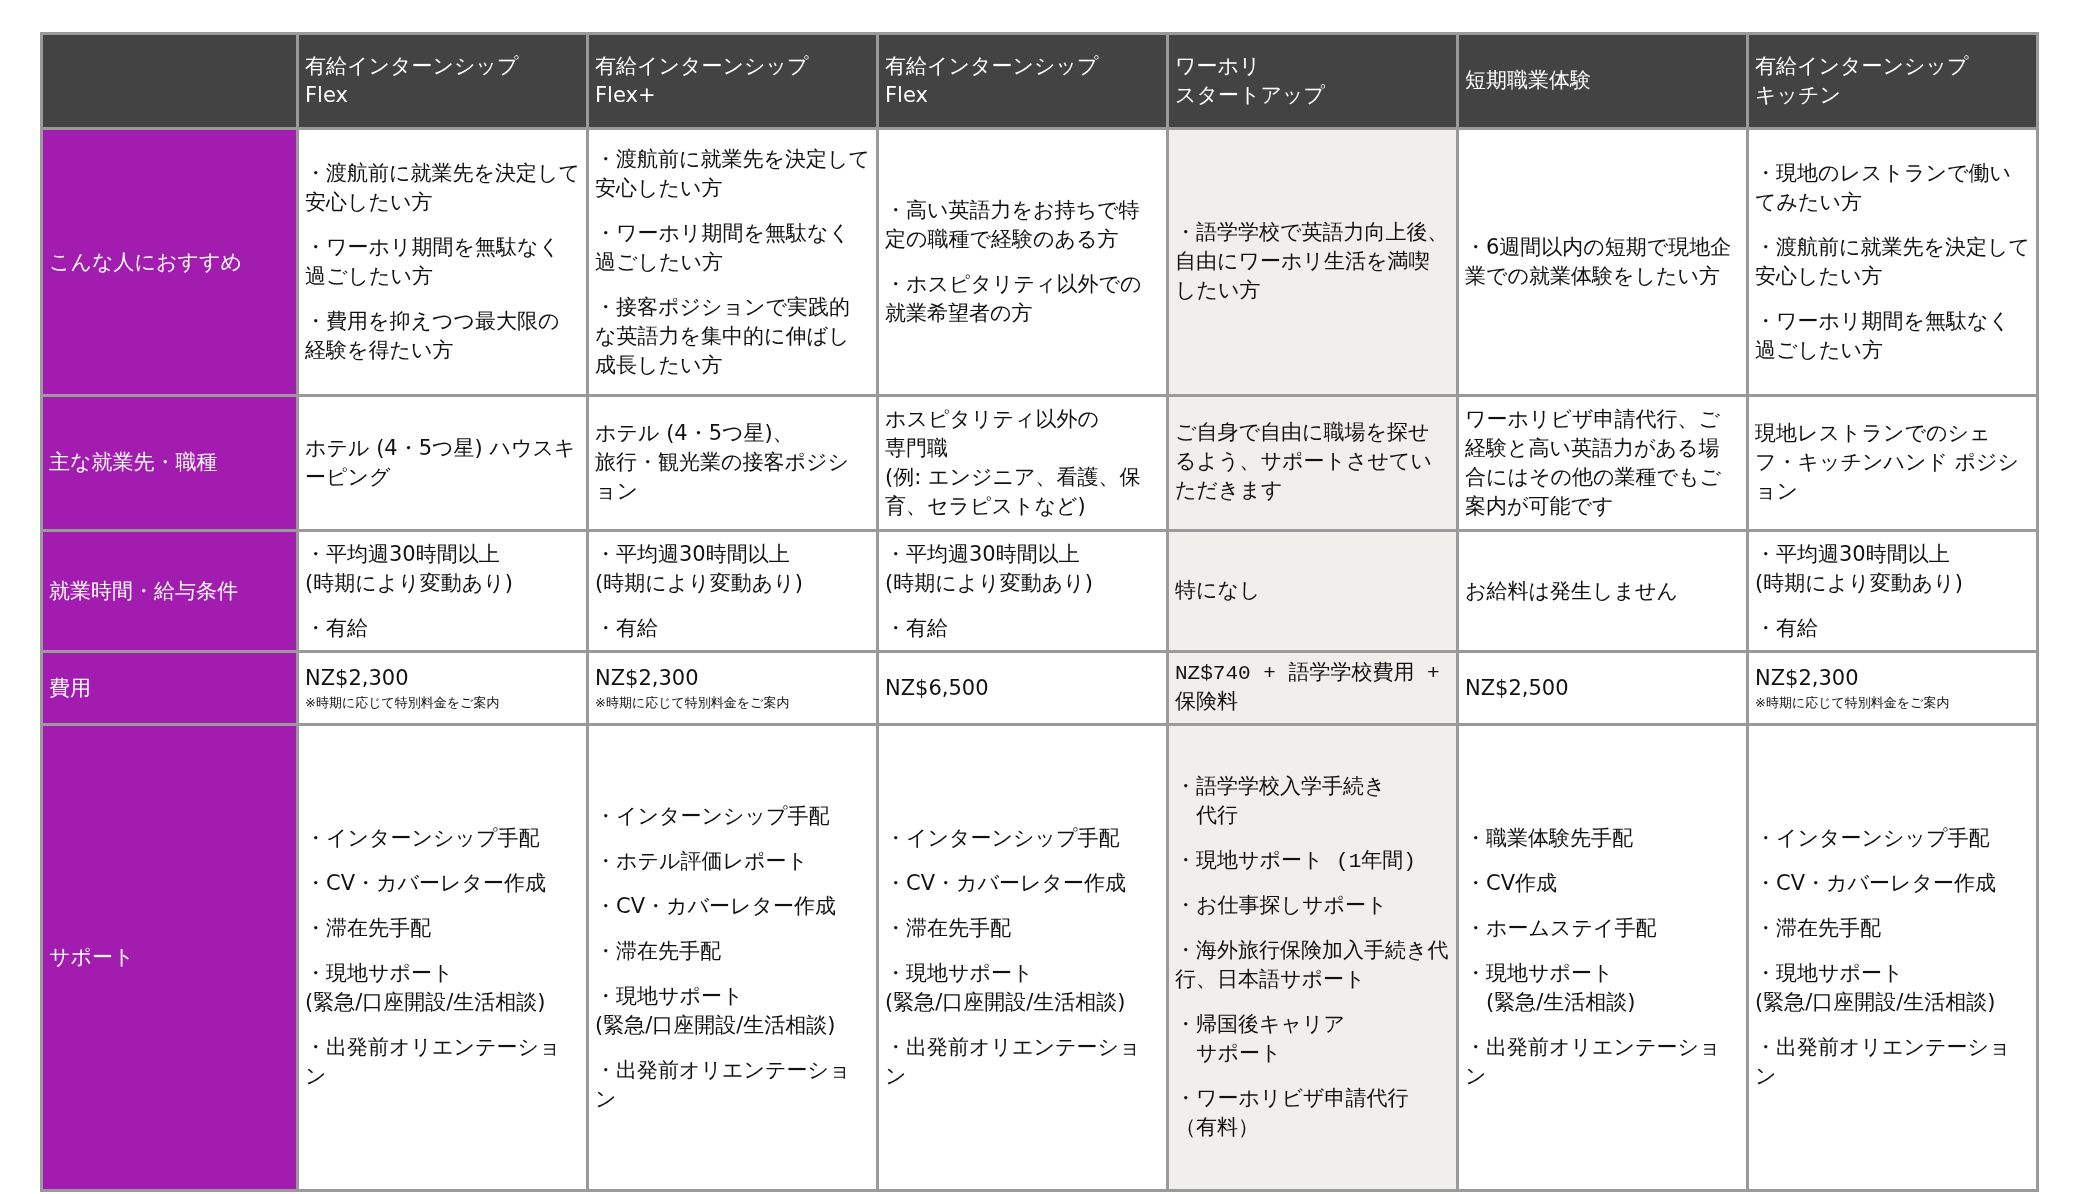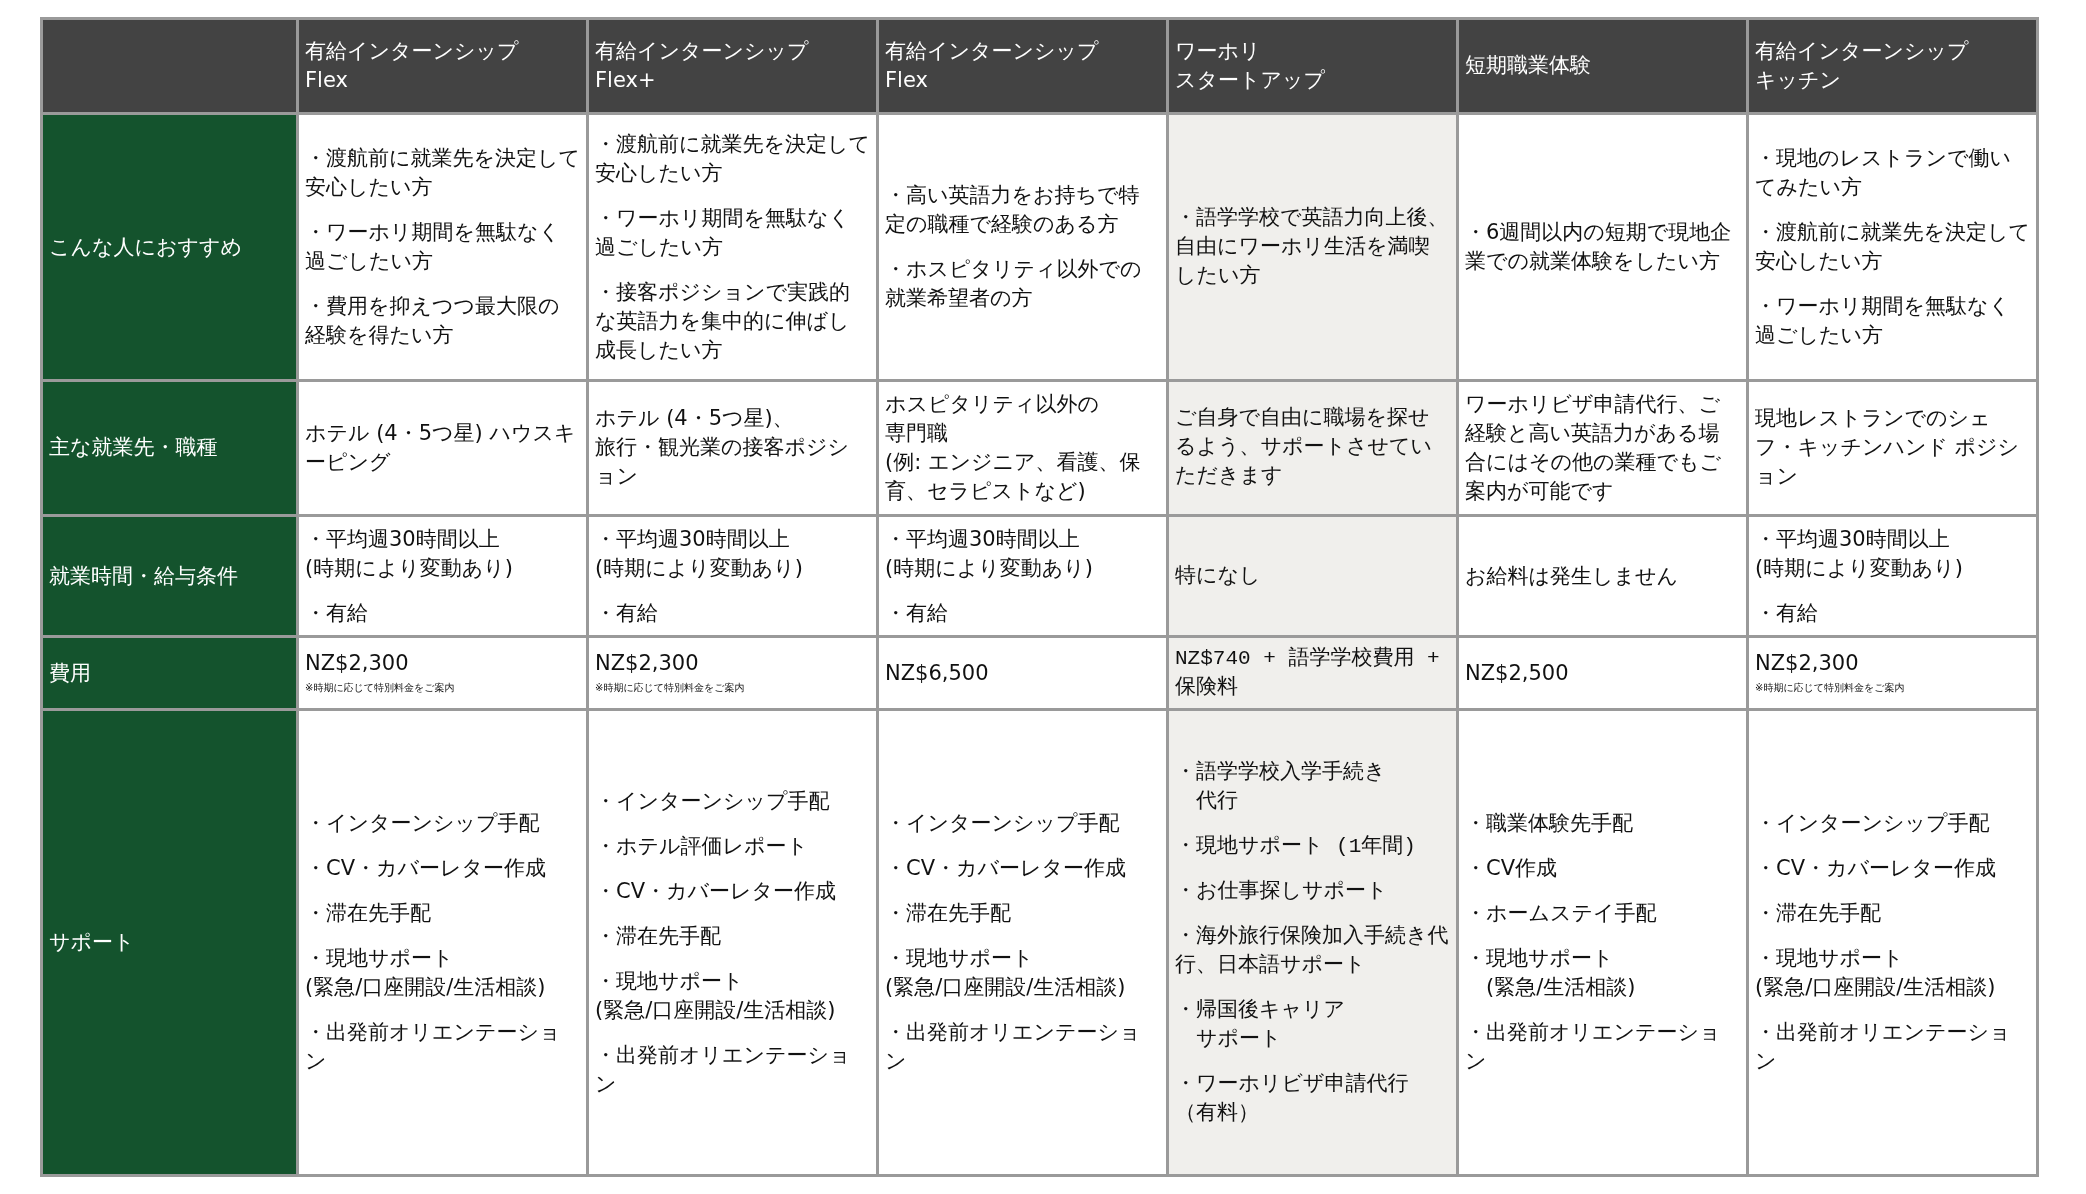--- a/index.html
+++ b/index.html
@@ -1,27 +1,27 @@
 <!DOCTYPE html>
 <html><head>
 <meta charset="utf-8">
 <style>
   html, body { margin:0; padding:0; background:#ffffff; }
   body { width:2086px; height:1194px; position:relative; overflow:hidden;
          font-family:"DejaVu Sans","Liberation Sans",sans-serif; color:#111; }
-  table.cmp { position:absolute; left:40px; top:17px; width:1997px; height:1160px;
+  table.cmp { position:absolute; left:40px; top:32px; width:1997px; height:1160px;
               border-collapse:collapse; table-layout:fixed; }
   table.cmp td, table.cmp th { border:3px solid #9a9a9a; padding:0 6px; vertical-align:middle;
               font-size:21px; line-height:29px; text-align:left; font-weight:normal; overflow:hidden; }
   th.hdr { background:#434343; color:#ffffff; text-align:center; font-size:22px; line-height:31px; }
-  th.rowlabel { background:#14532d; color:#ffffff; text-align:center; font-size:22px; padding:0 4px;margin-top:37px; }
+  th.rowlabel { background:#a21caf; color:#ffffff; text-align:center; font-size:22px; padding:0 4px;margin-top:37px; }
   td.hl { background:#f0efec;font-family:Liberation Mono, monospace; }
   .line { display:block; white-space:pre-line; }
   .gap { display:block; height:16px; }
-  .note { display:block; font-size:10px; line-height:20px; }
+  .note { display:block; font-size:13px; line-height:20px; }
   col.c0 { width:256px; }
   col.cp { width:290px; }
   tr.r0 { height:86px; } tr.r1 { height:242px; } tr.r2 { height:122px; }
   tr.r3 { height:110px; } tr.r4 { height:66px; } tr.r5 { height:46px; }
   tr.r6 { height:66px; } tr.r7 { height:422px; }
 </style>
 </head>
 <body>
 
 <table class="cmp">

